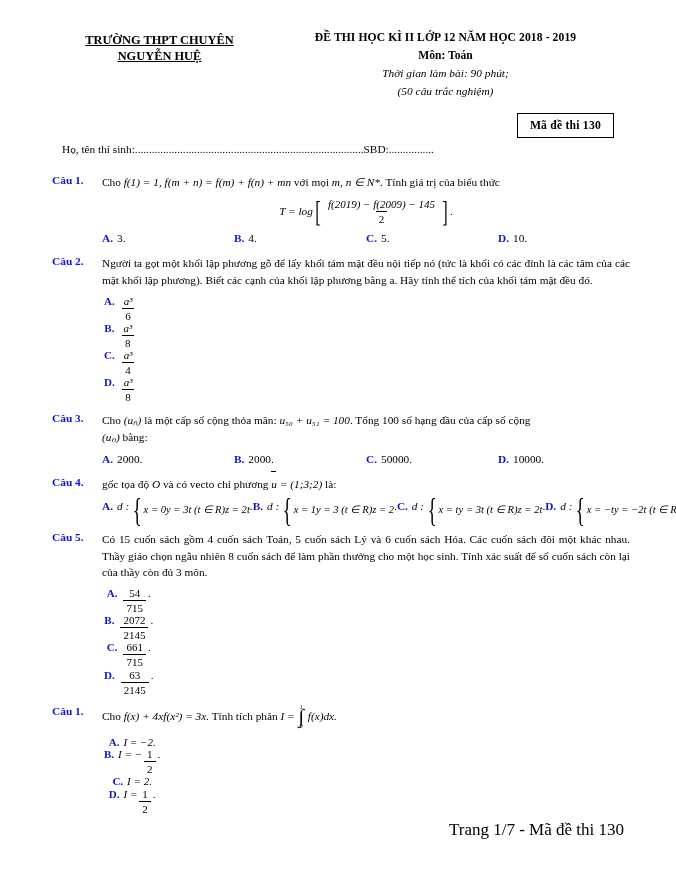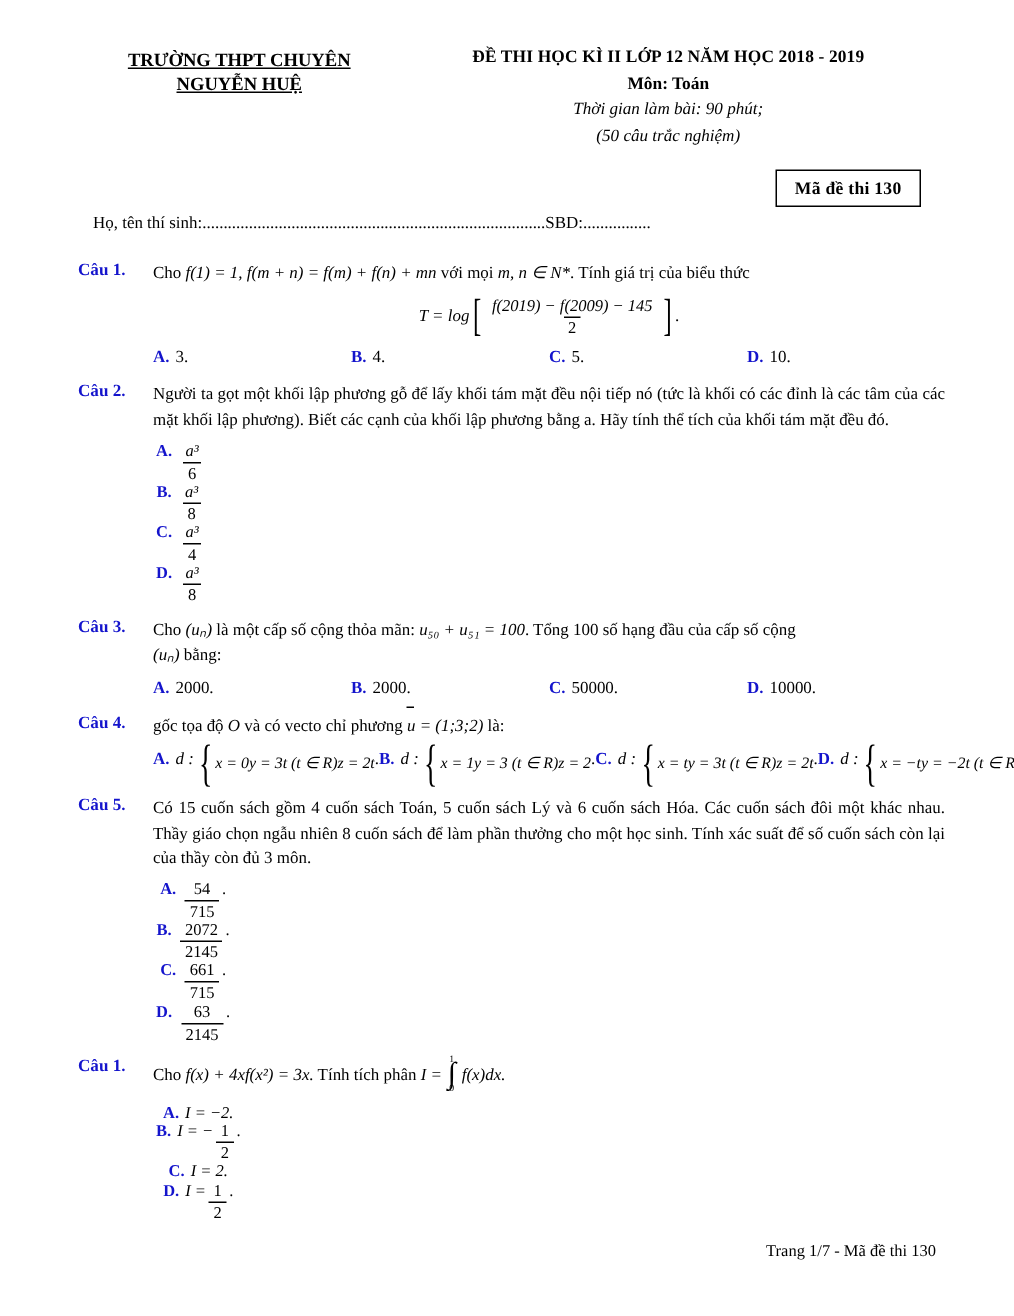--- a/index.html
+++ b/index.html
@@ -178,21 +178,21 @@
     font-size: 20px;
     line-height: 0.62;
     font-family: "Liberation Serif", serif;
   }
 
   
   .footer {
     position: absolute;
     bottom: 13px;
     right: 52px;
-    font-size: 11px;
+    font-size: 17px;
   }
 </style>
 </head>
 <body>
 
 <div class="page">
 
   <div class="header">
     <div class="hdr-left">
       <div><span class="ln">TRƯỜNG THPT CHUYÊN</span></div>

